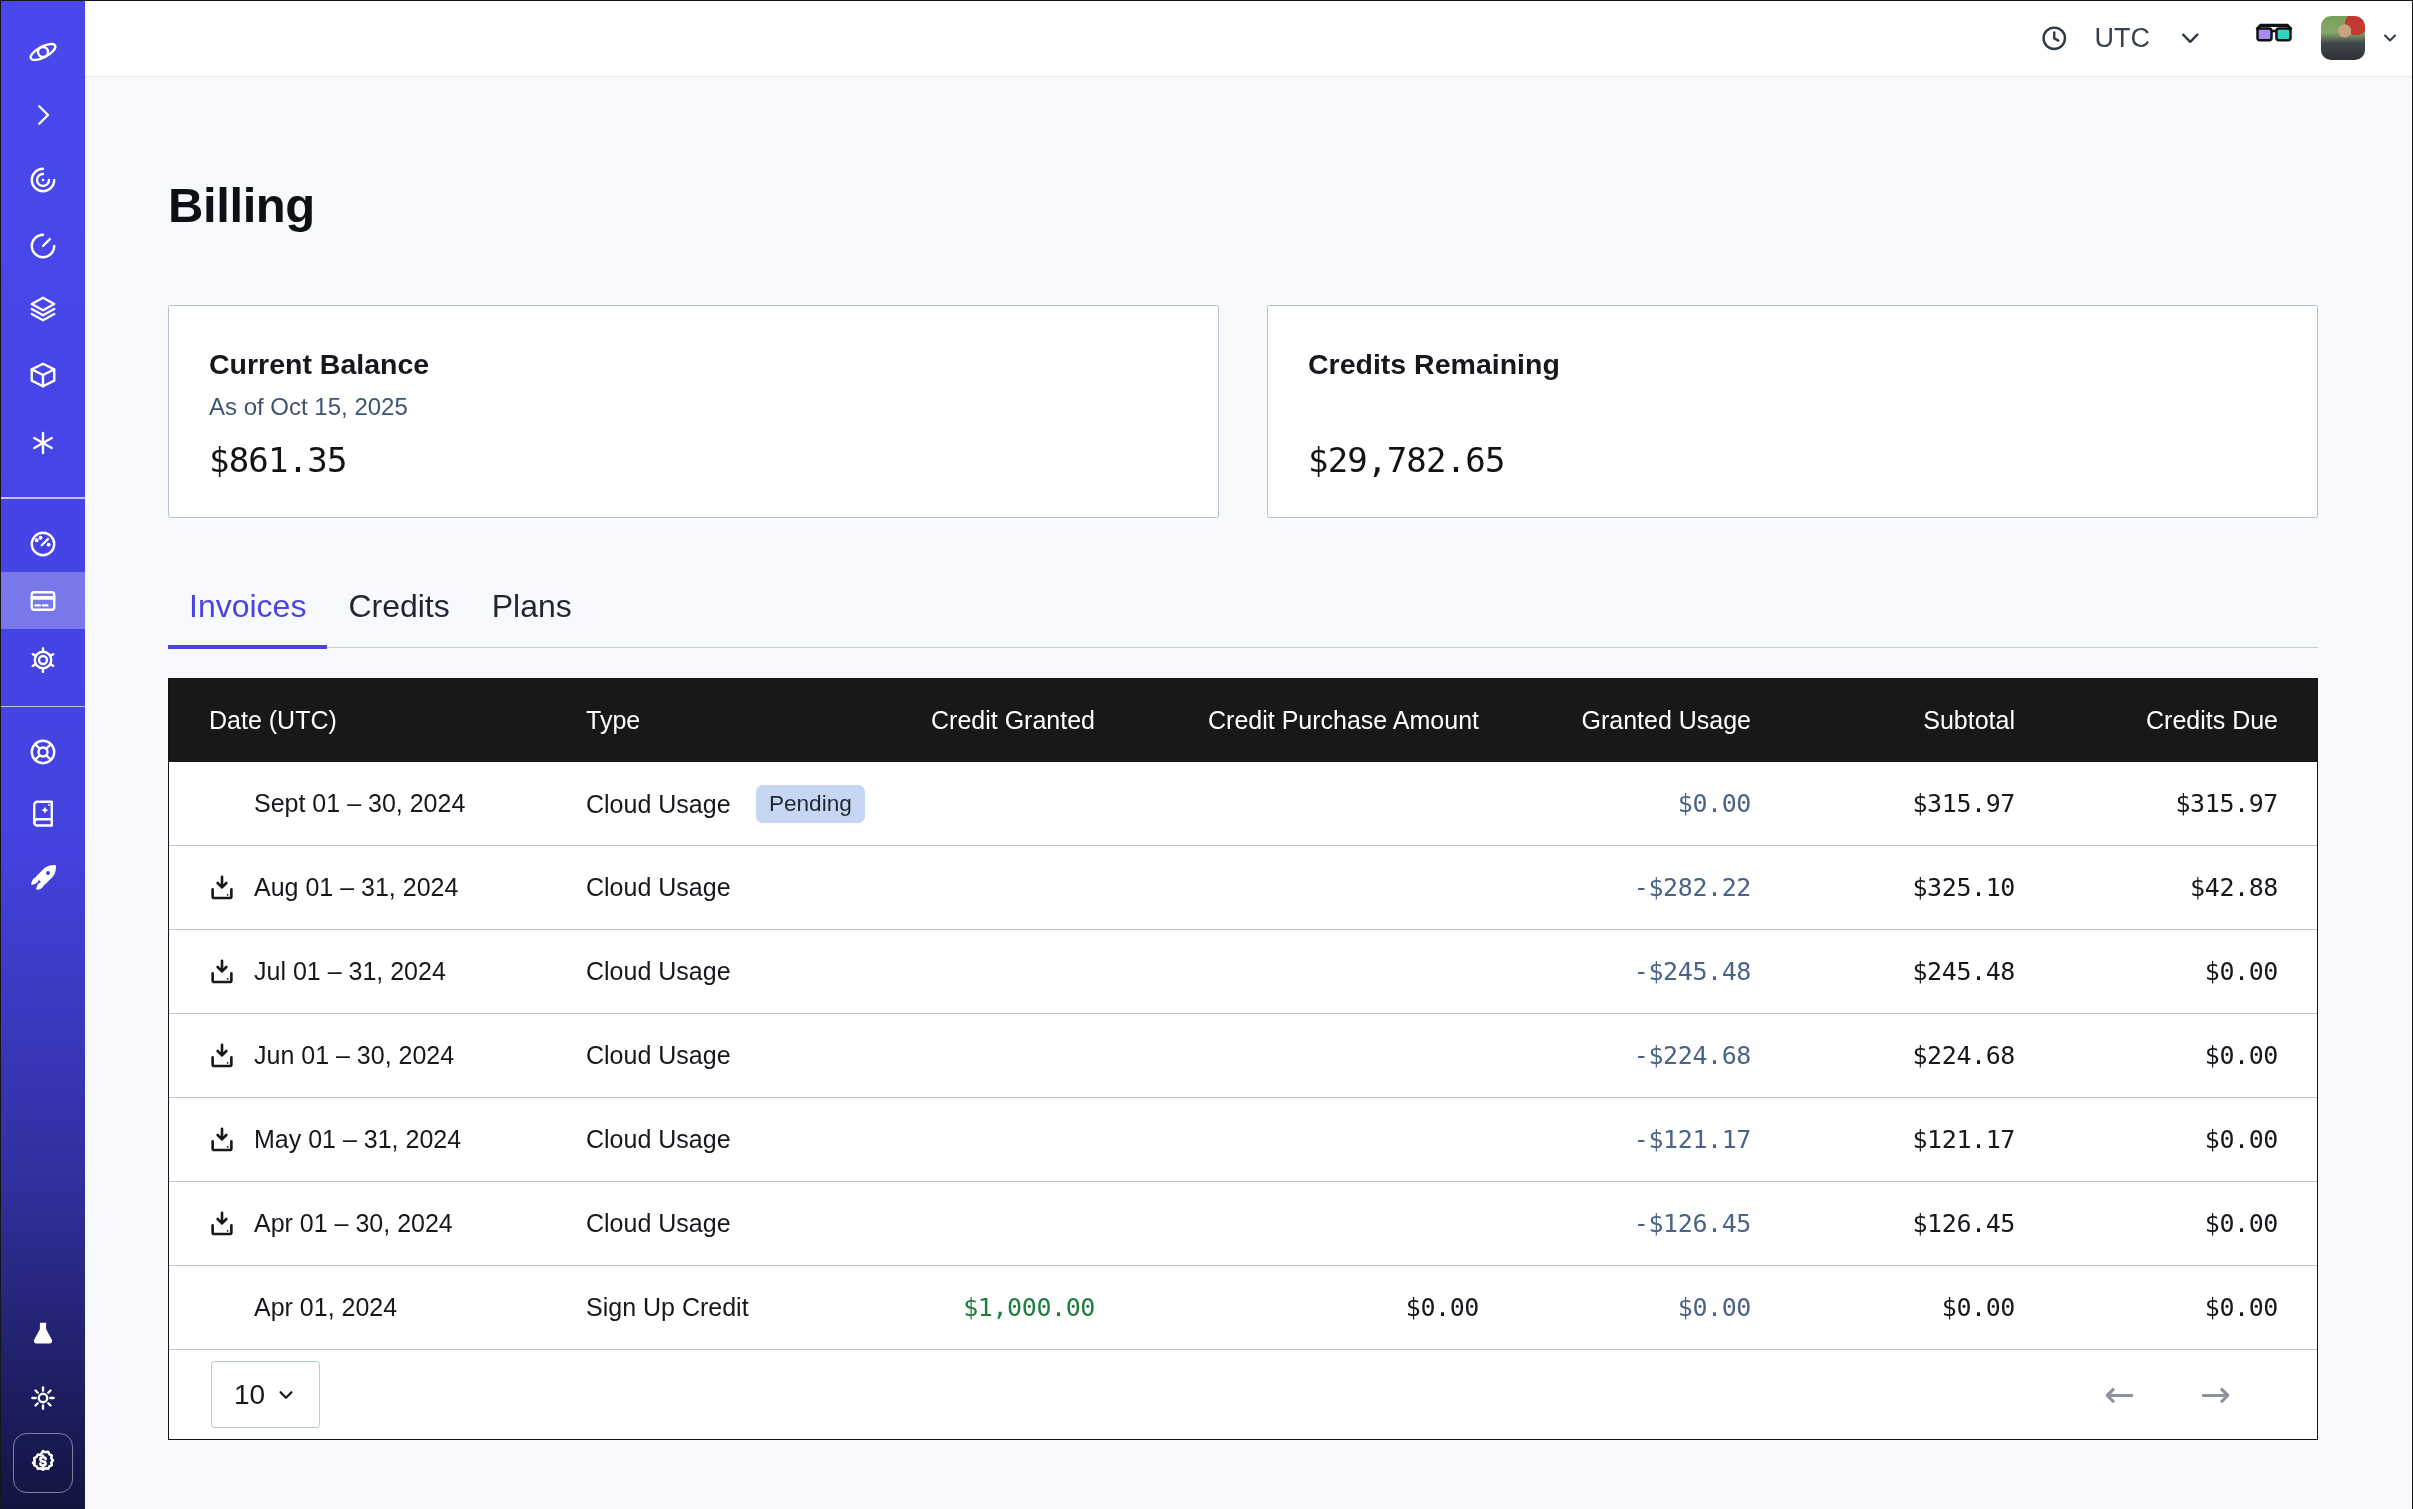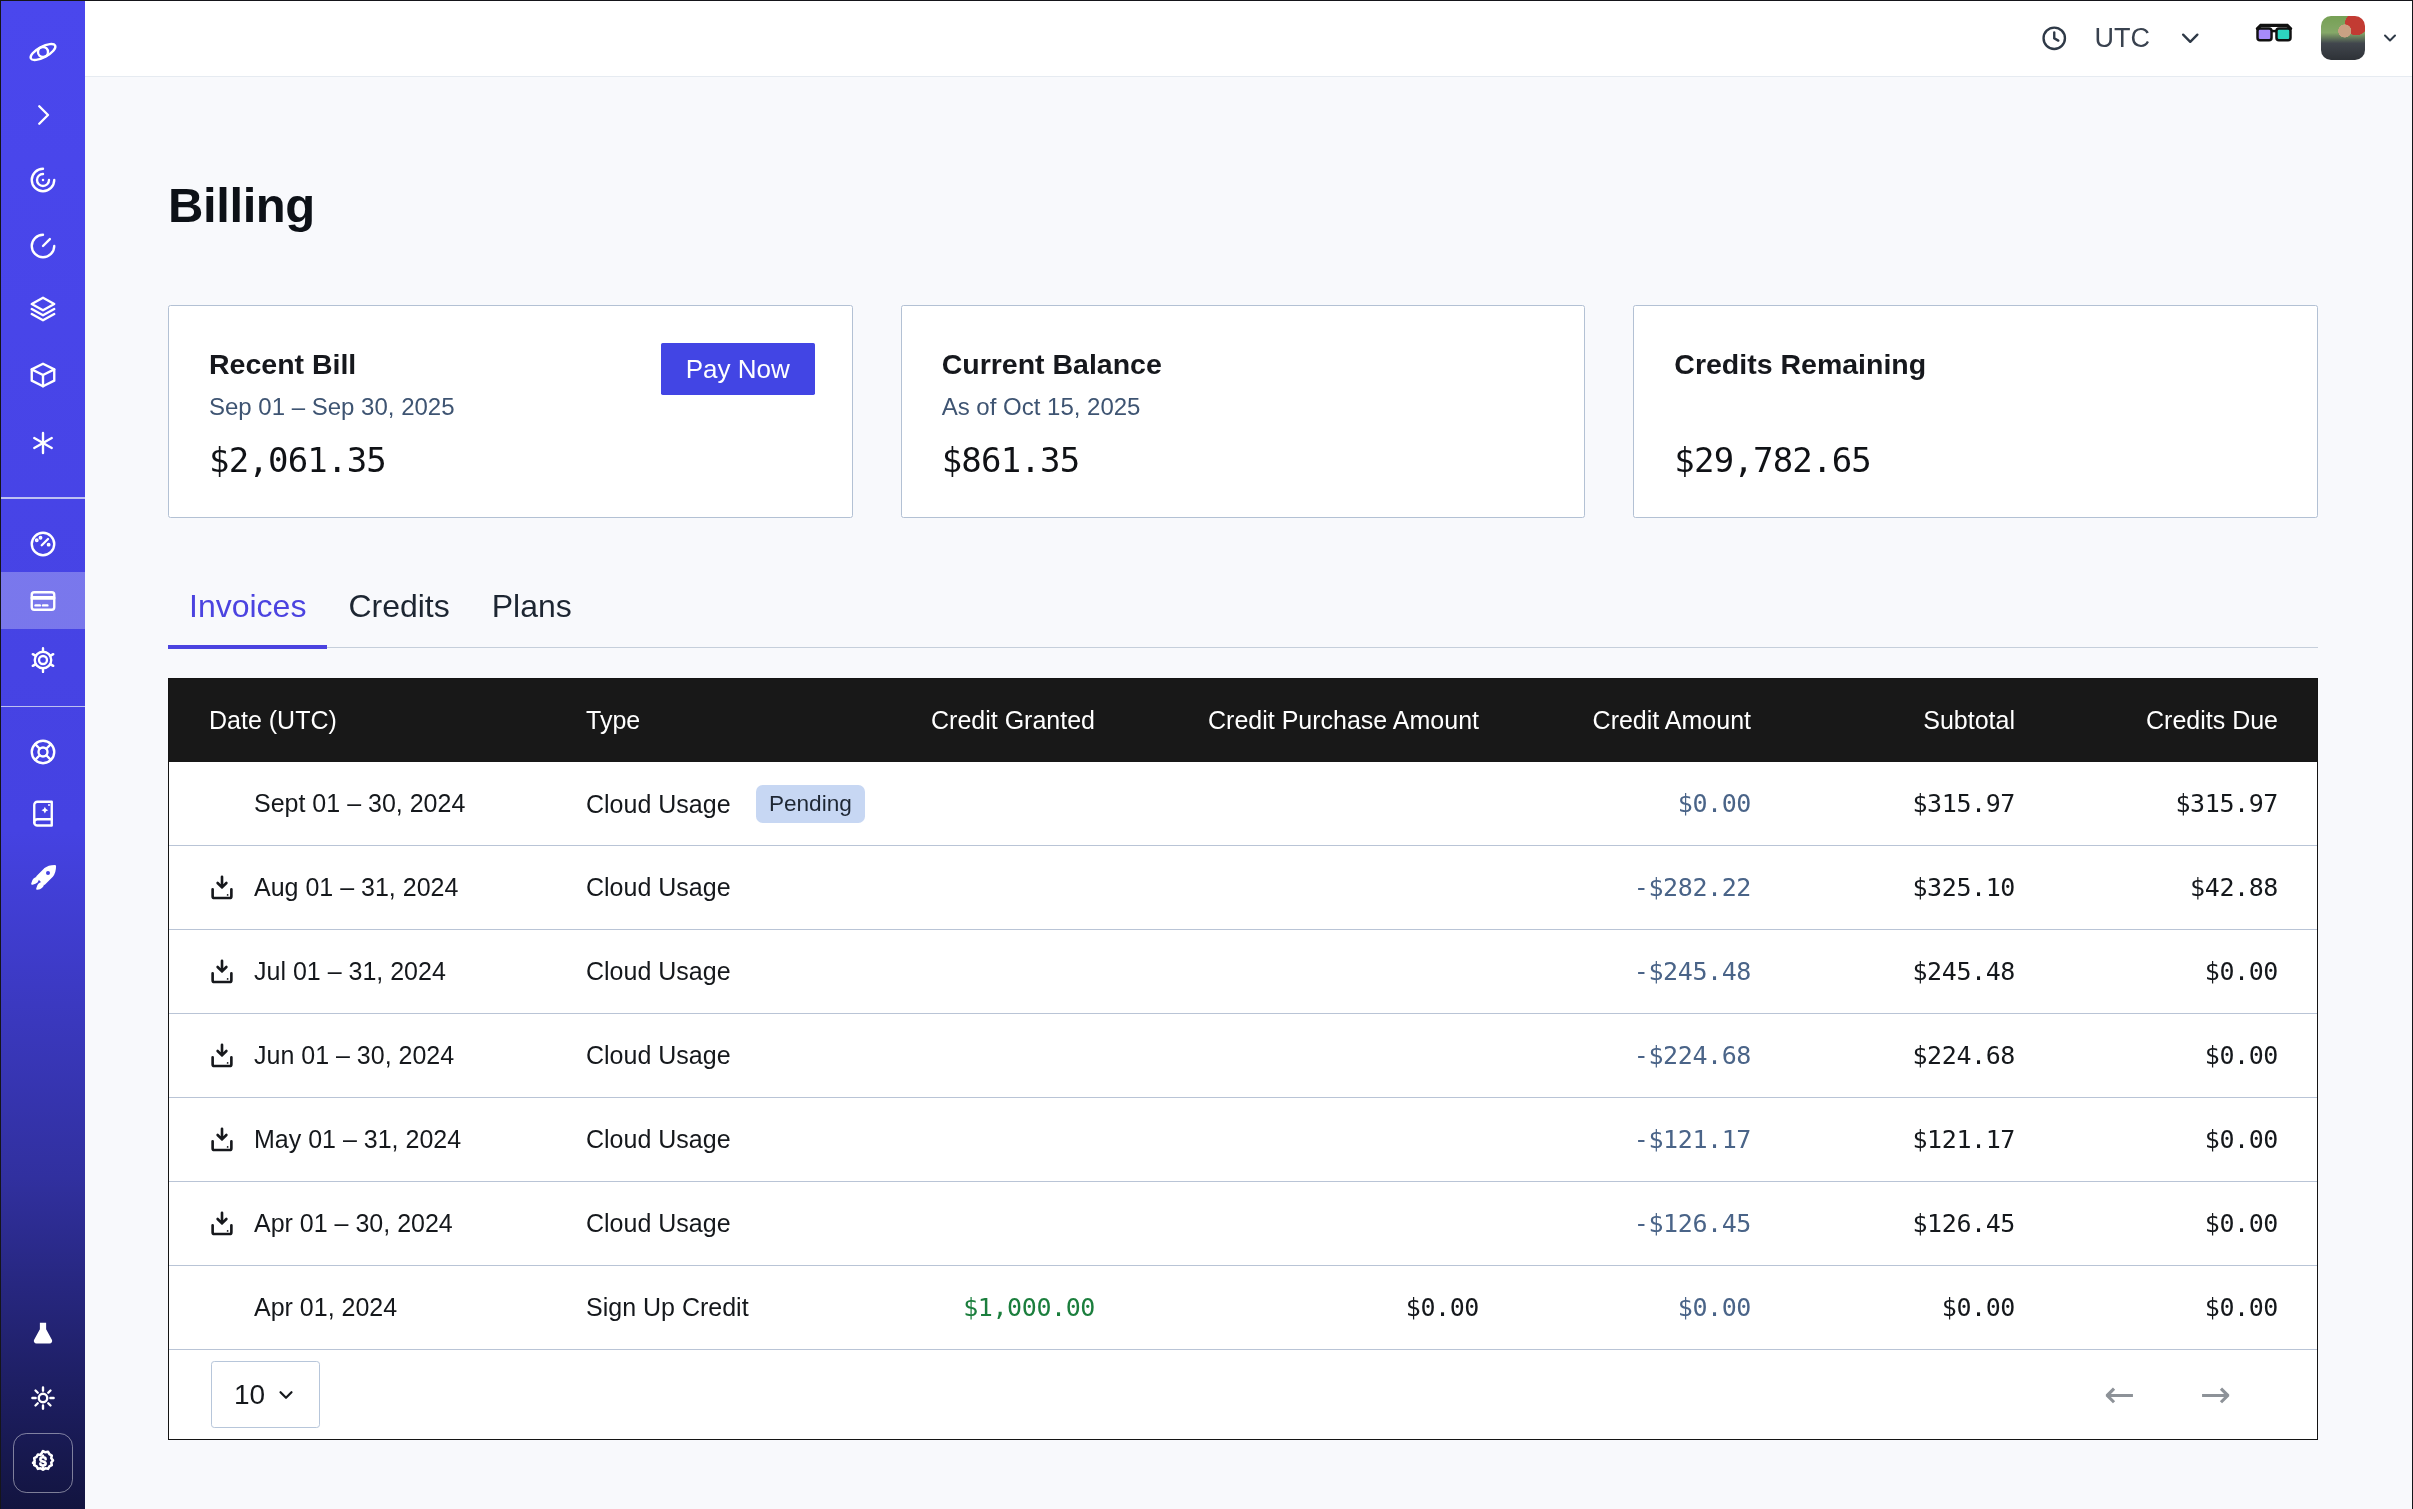--- a/index.html
+++ b/index.html
@@ -232,26 +232,20 @@
   <svg class="chev user-chev" viewBox="0 0 24 24">
       <path d="M6 9 l6 6 6-6"></path>
     </svg>
 </header>
 
 <main class="main">
   <h1 class="page-title">Billing</h1>
 
   <section class="cards">
     <div class="card">
-      <div class="card-title">Recent Bill</div>
-      <div class="card-subtitle">Sep 01 – Sep 30, 2025</div>
-      <div class="card-amount">$2,061.35</div>
-      <button class="pay-btn">Pay Now</button>
-    </div>
-    <div class="card">
       <div class="card-title">Current Balance</div>
       <div class="card-subtitle">As of Oct 15, 2025</div>
       <div class="card-amount">$861.35</div>
     </div>
     <div class="card">
       <div class="card-title">Credits Remaining</div>
       <div class="card-amount">$29,782.65</div>
     </div>
   </section>
 
@@ -271,21 +265,21 @@
           <col style="width:272px">
           <col style="width:264px">
           <col>
       </colgroup>
       <thead>
         <tr>
           <th class="c-date">Date (UTC)</th>
           <th class="c-type">Type</th>
           <th>Credit Granted</th>
           <th>Credit Purchase Amount</th>
-          <th>Credit Amount</th>
+          <th>Granted Usage</th>
           <th>Subtotal</th>
           <th class="c-balance">Credits Due</th>
         </tr>
       </thead>
       <tbody>
           <tr>
             <td>
               <div class="c-date">
                 <span class="dl"></span>
                 <span>Sept 01 – 30, 2024</span>

